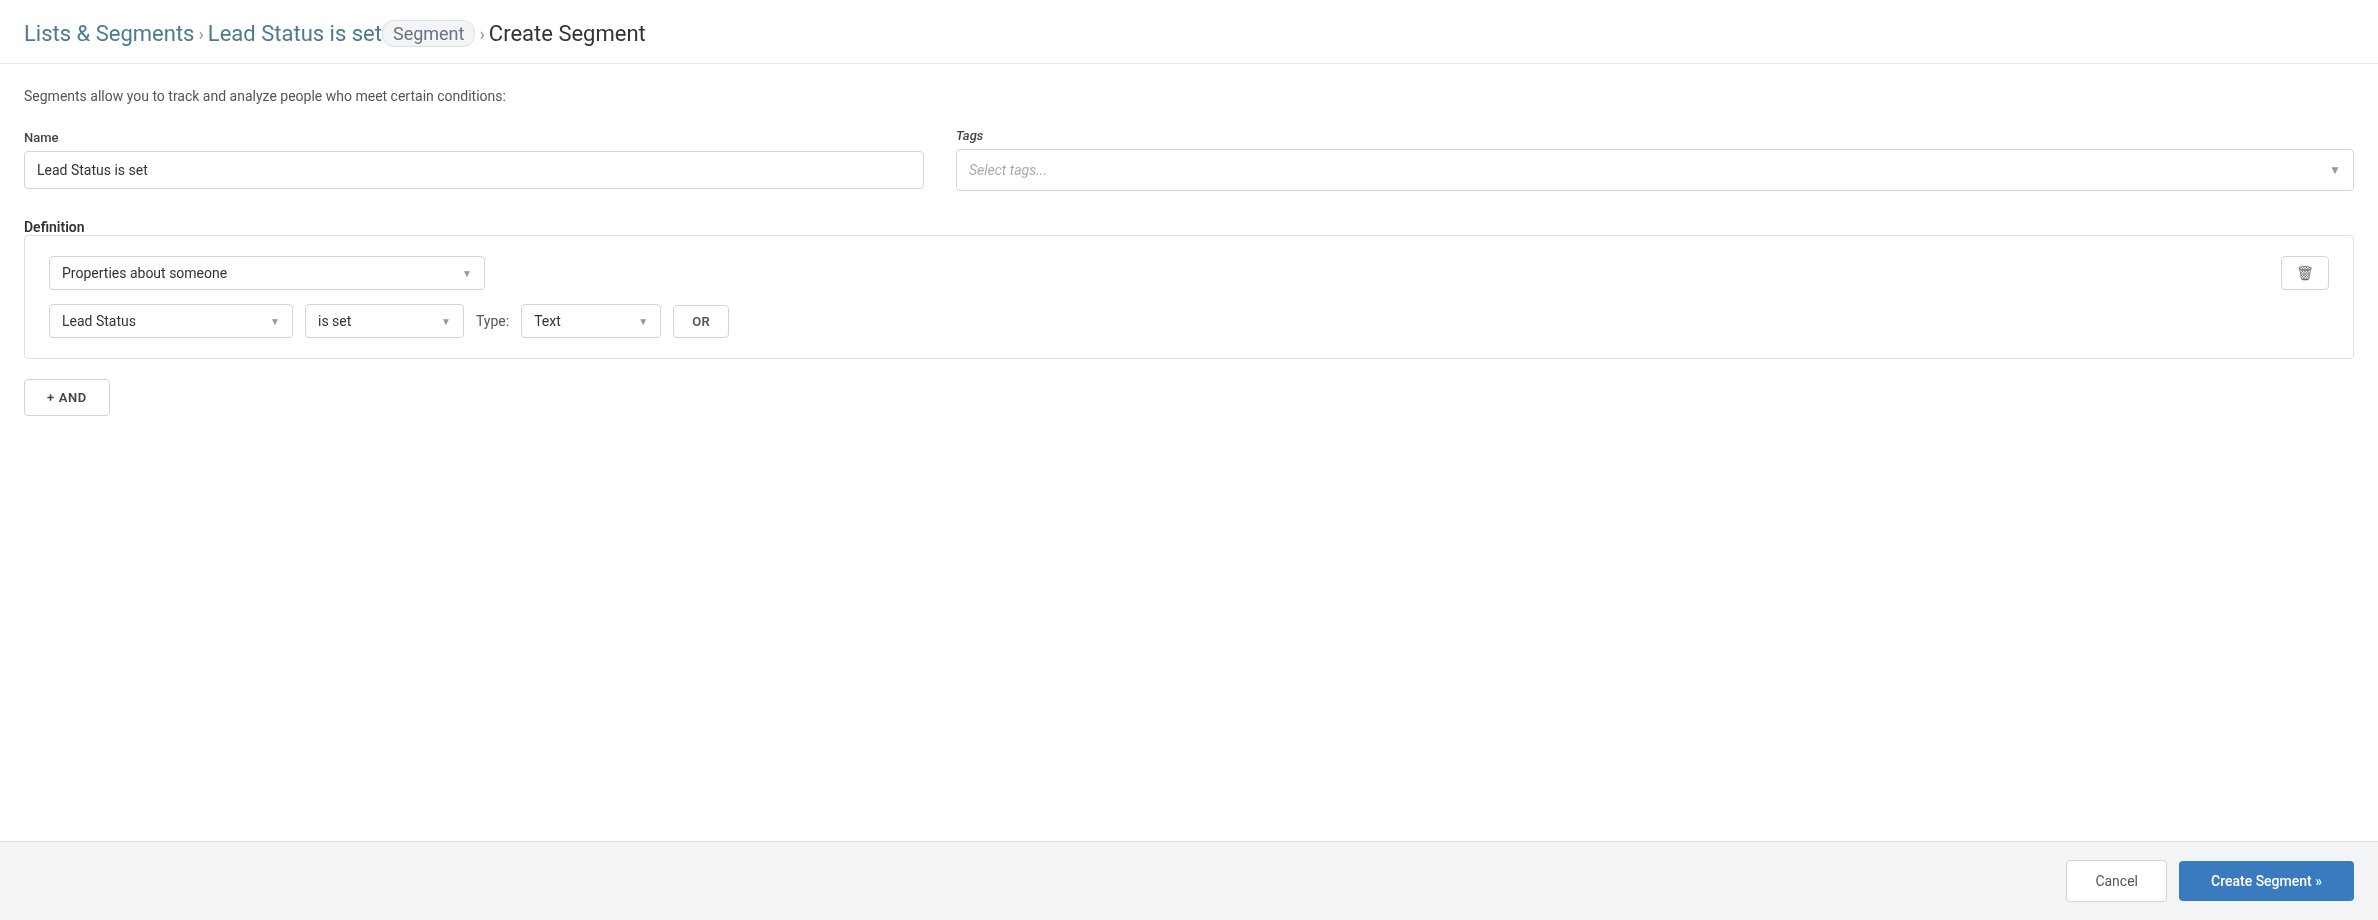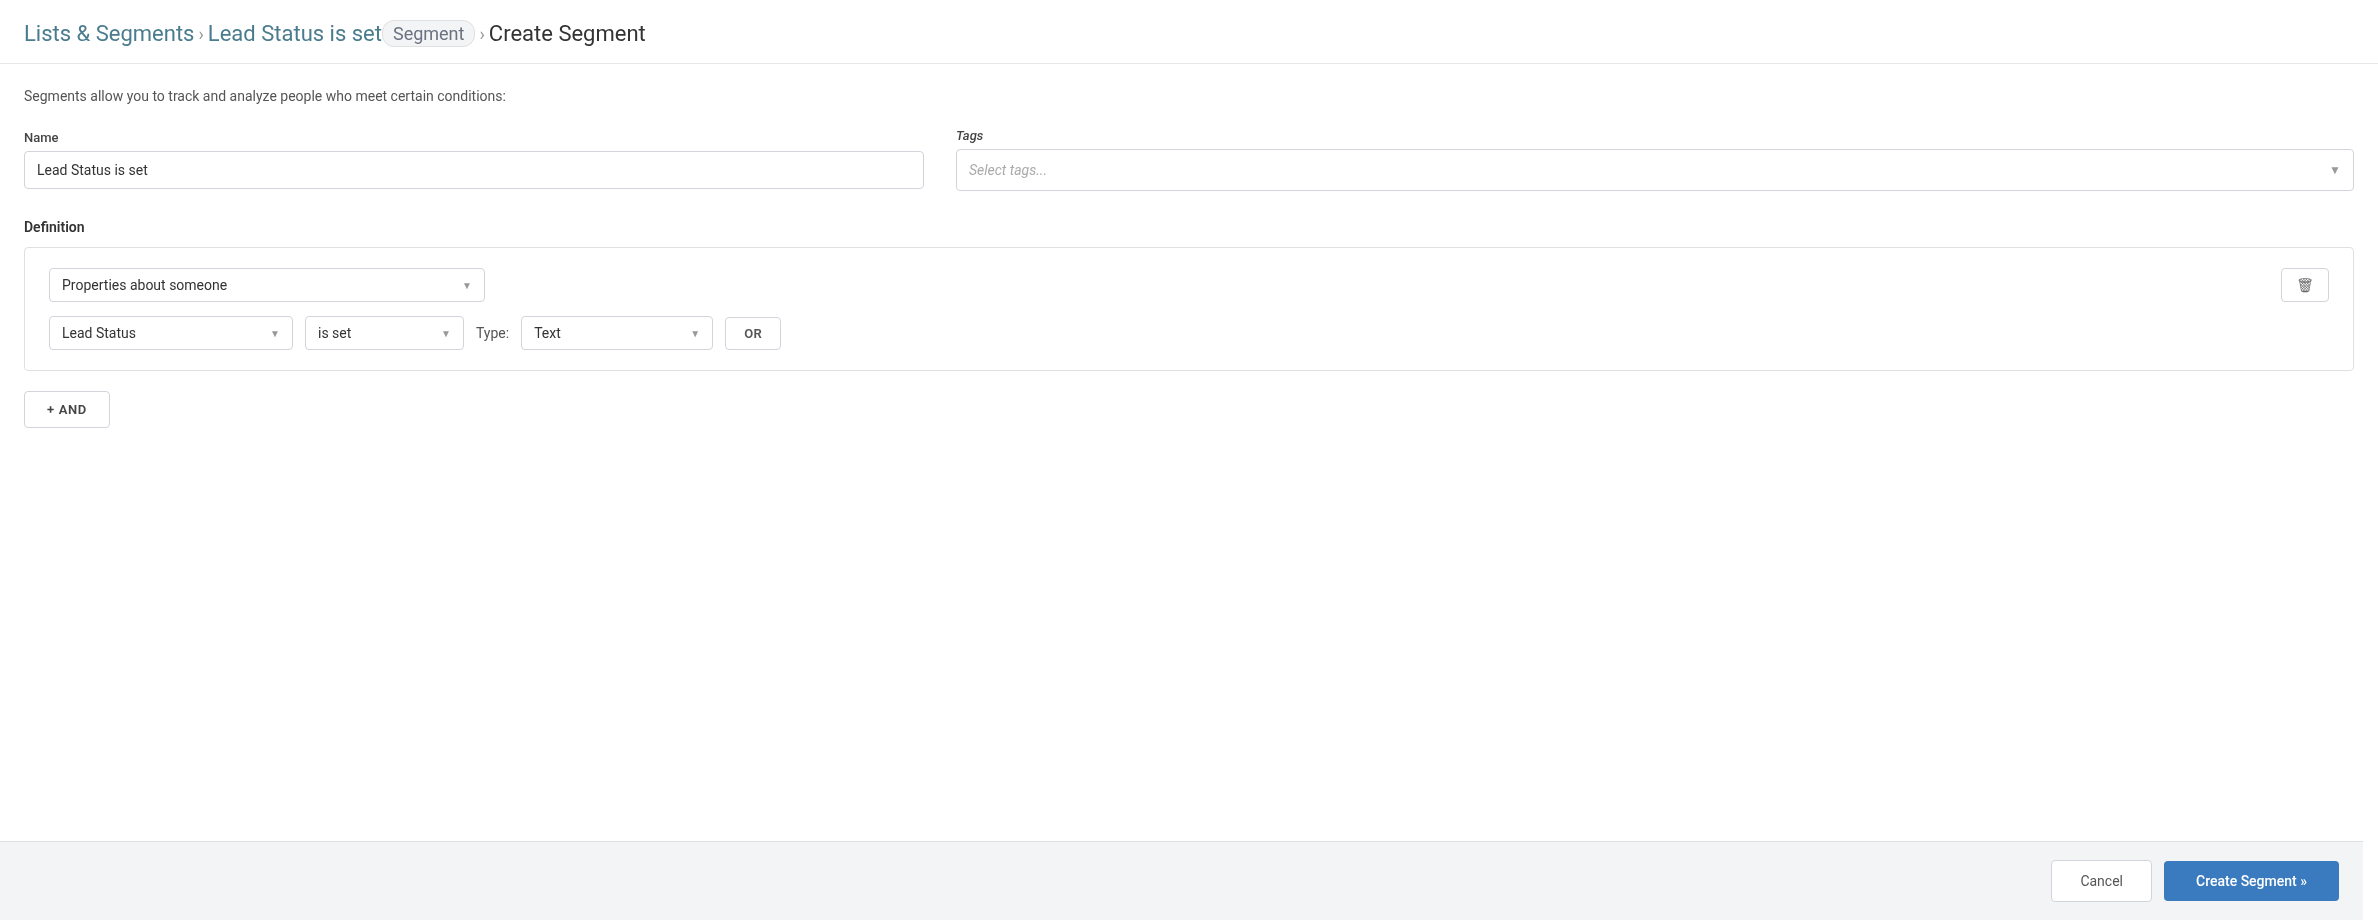--- a/index.html
+++ b/index.html
@@ -132,21 +132,20 @@
     .tags-select-arrow {
       color: #999;
       font-size: 12px;
     }
 
     
     .definition-label {
       font-size: 14px;
       font-weight: 600;
       color: #333;
-      margin-bottom: 12px;
     }
 
     .definition-box {
       border: 1px solid #e0e0e0;
       border-radius: 4px;
       padding: 20px 24px;
       margin-bottom: 20px;
       background: #fff;
     }
 
@@ -189,21 +188,21 @@
 
     .select-lead-status {
       width: 244px;
     }
 
     .select-is-set {
       width: 159px;
     }
 
     .select-text {
-      width: 192px;
+      width: 140px;
     }
 
     .type-label {
       font-size: 14px;
       color: #555;
       font-weight: 400;
     }
 
     .delete-btn {
       margin-left: auto;
@@ -238,21 +237,21 @@
       font-size: 13px;
       font-weight: 600;
       letter-spacing: 0.05em;
     }
 
     
     .footer {
       position: fixed;
       bottom: 0;
       left: 0;
-      right: 15px;
+      right: 0;
       background: #f3f4f6;
       border-top: 1px solid #e0e0e0;
       padding: 18px 24px;
       display: flex;
       justify-content: flex-end;
       align-items: center;
       gap: 12px;
     }
 
     .cancel-btn {

